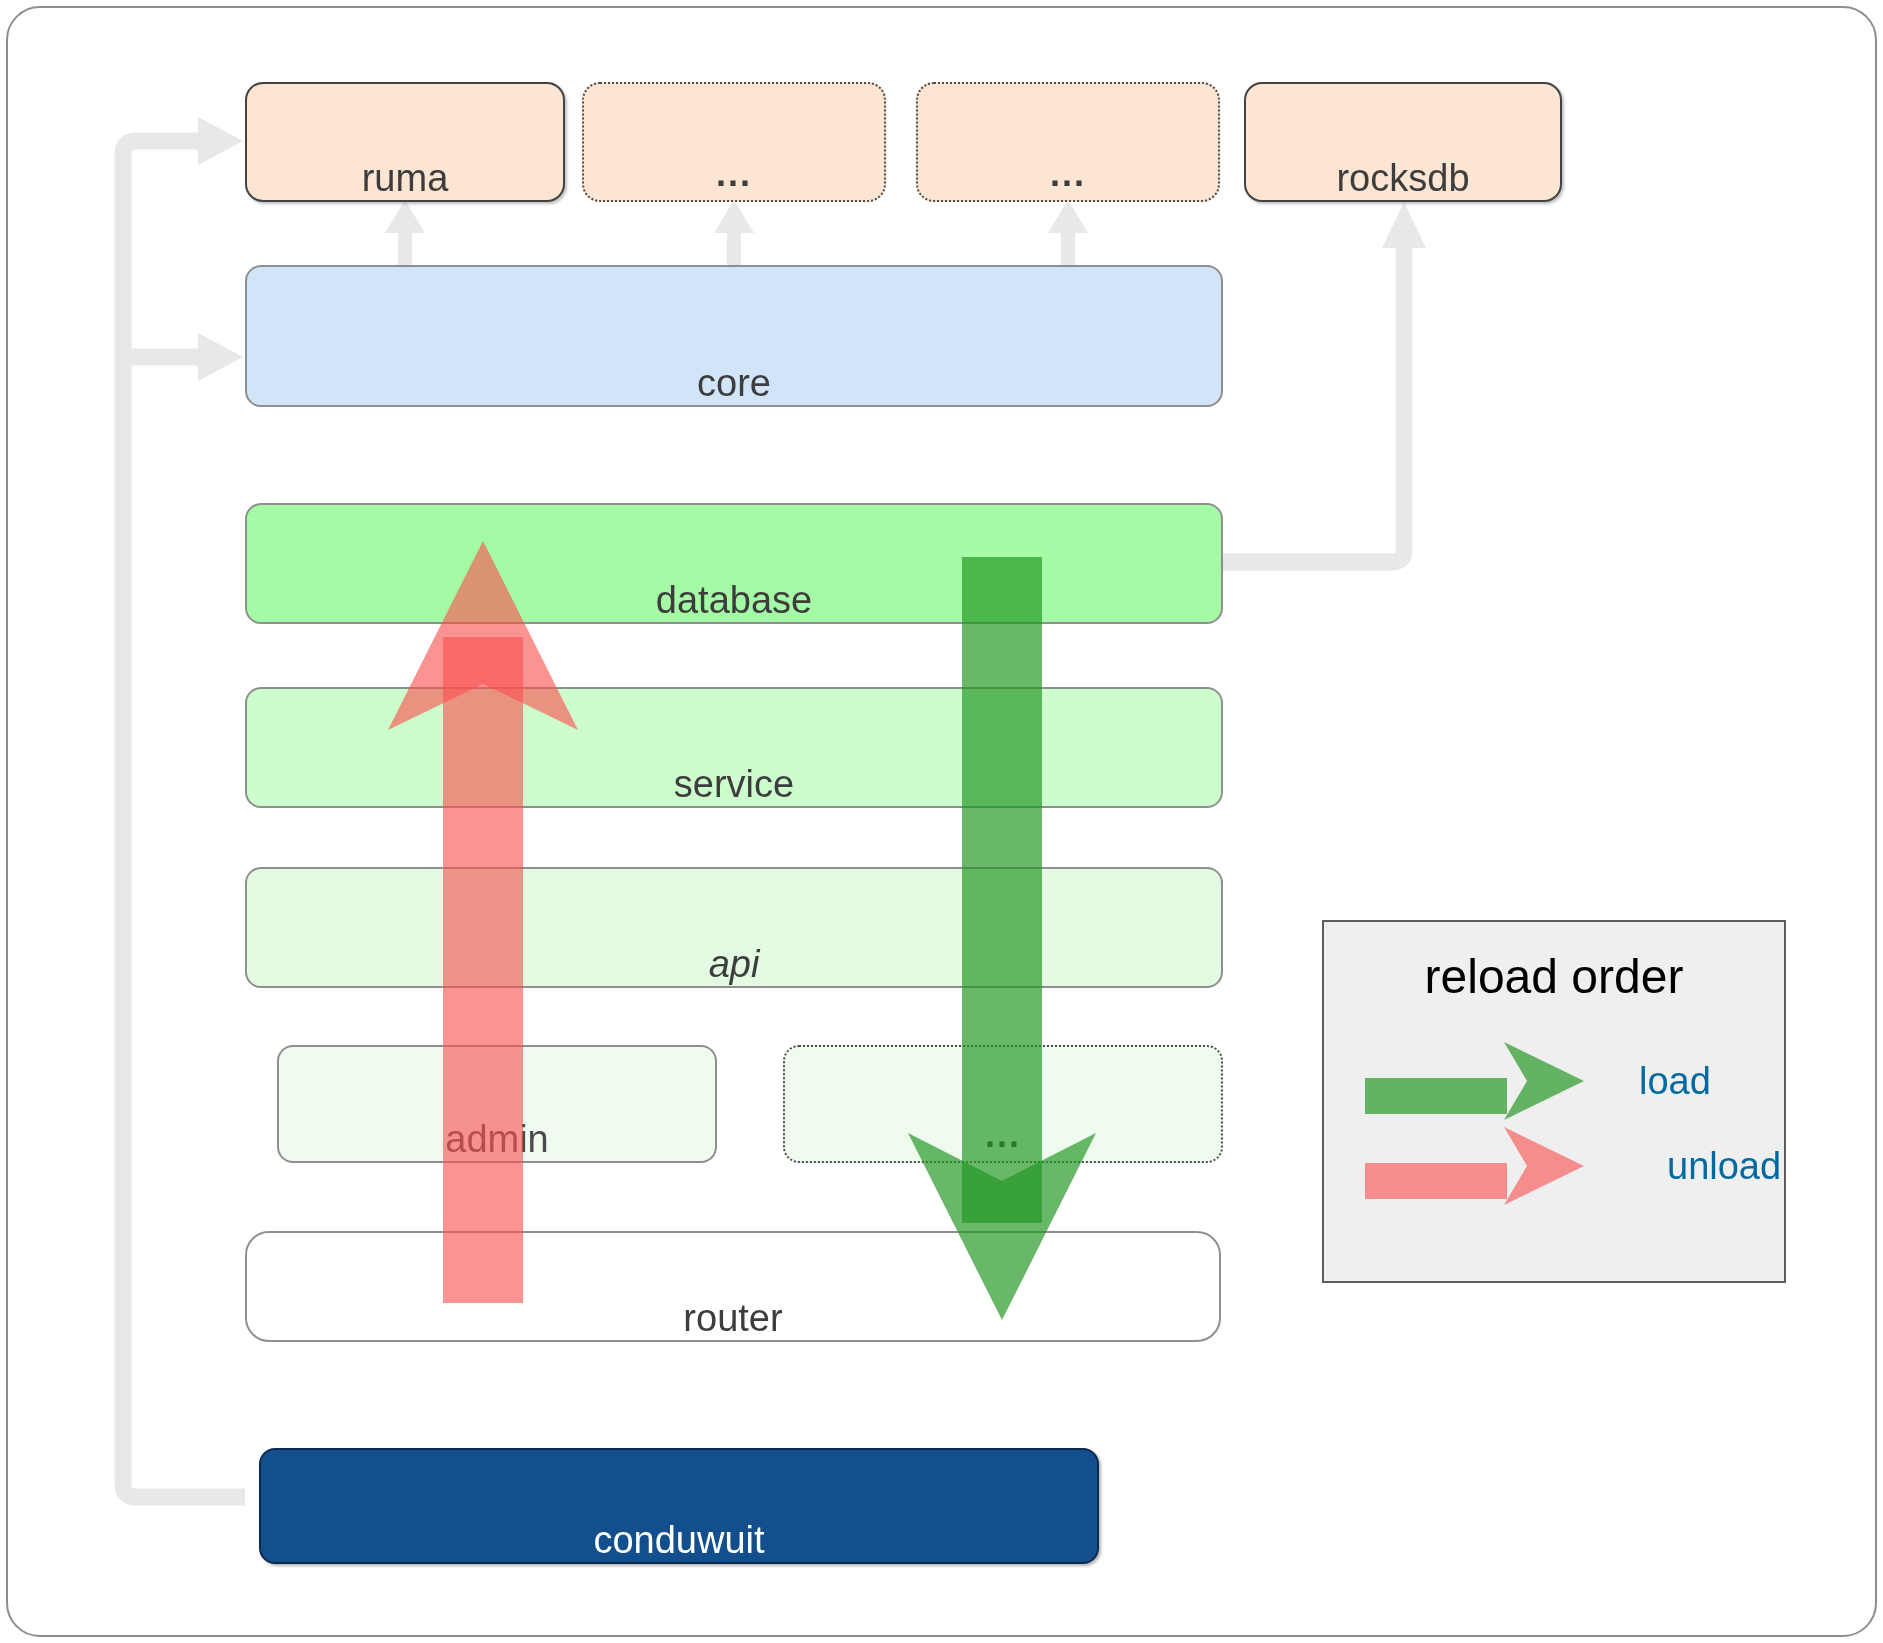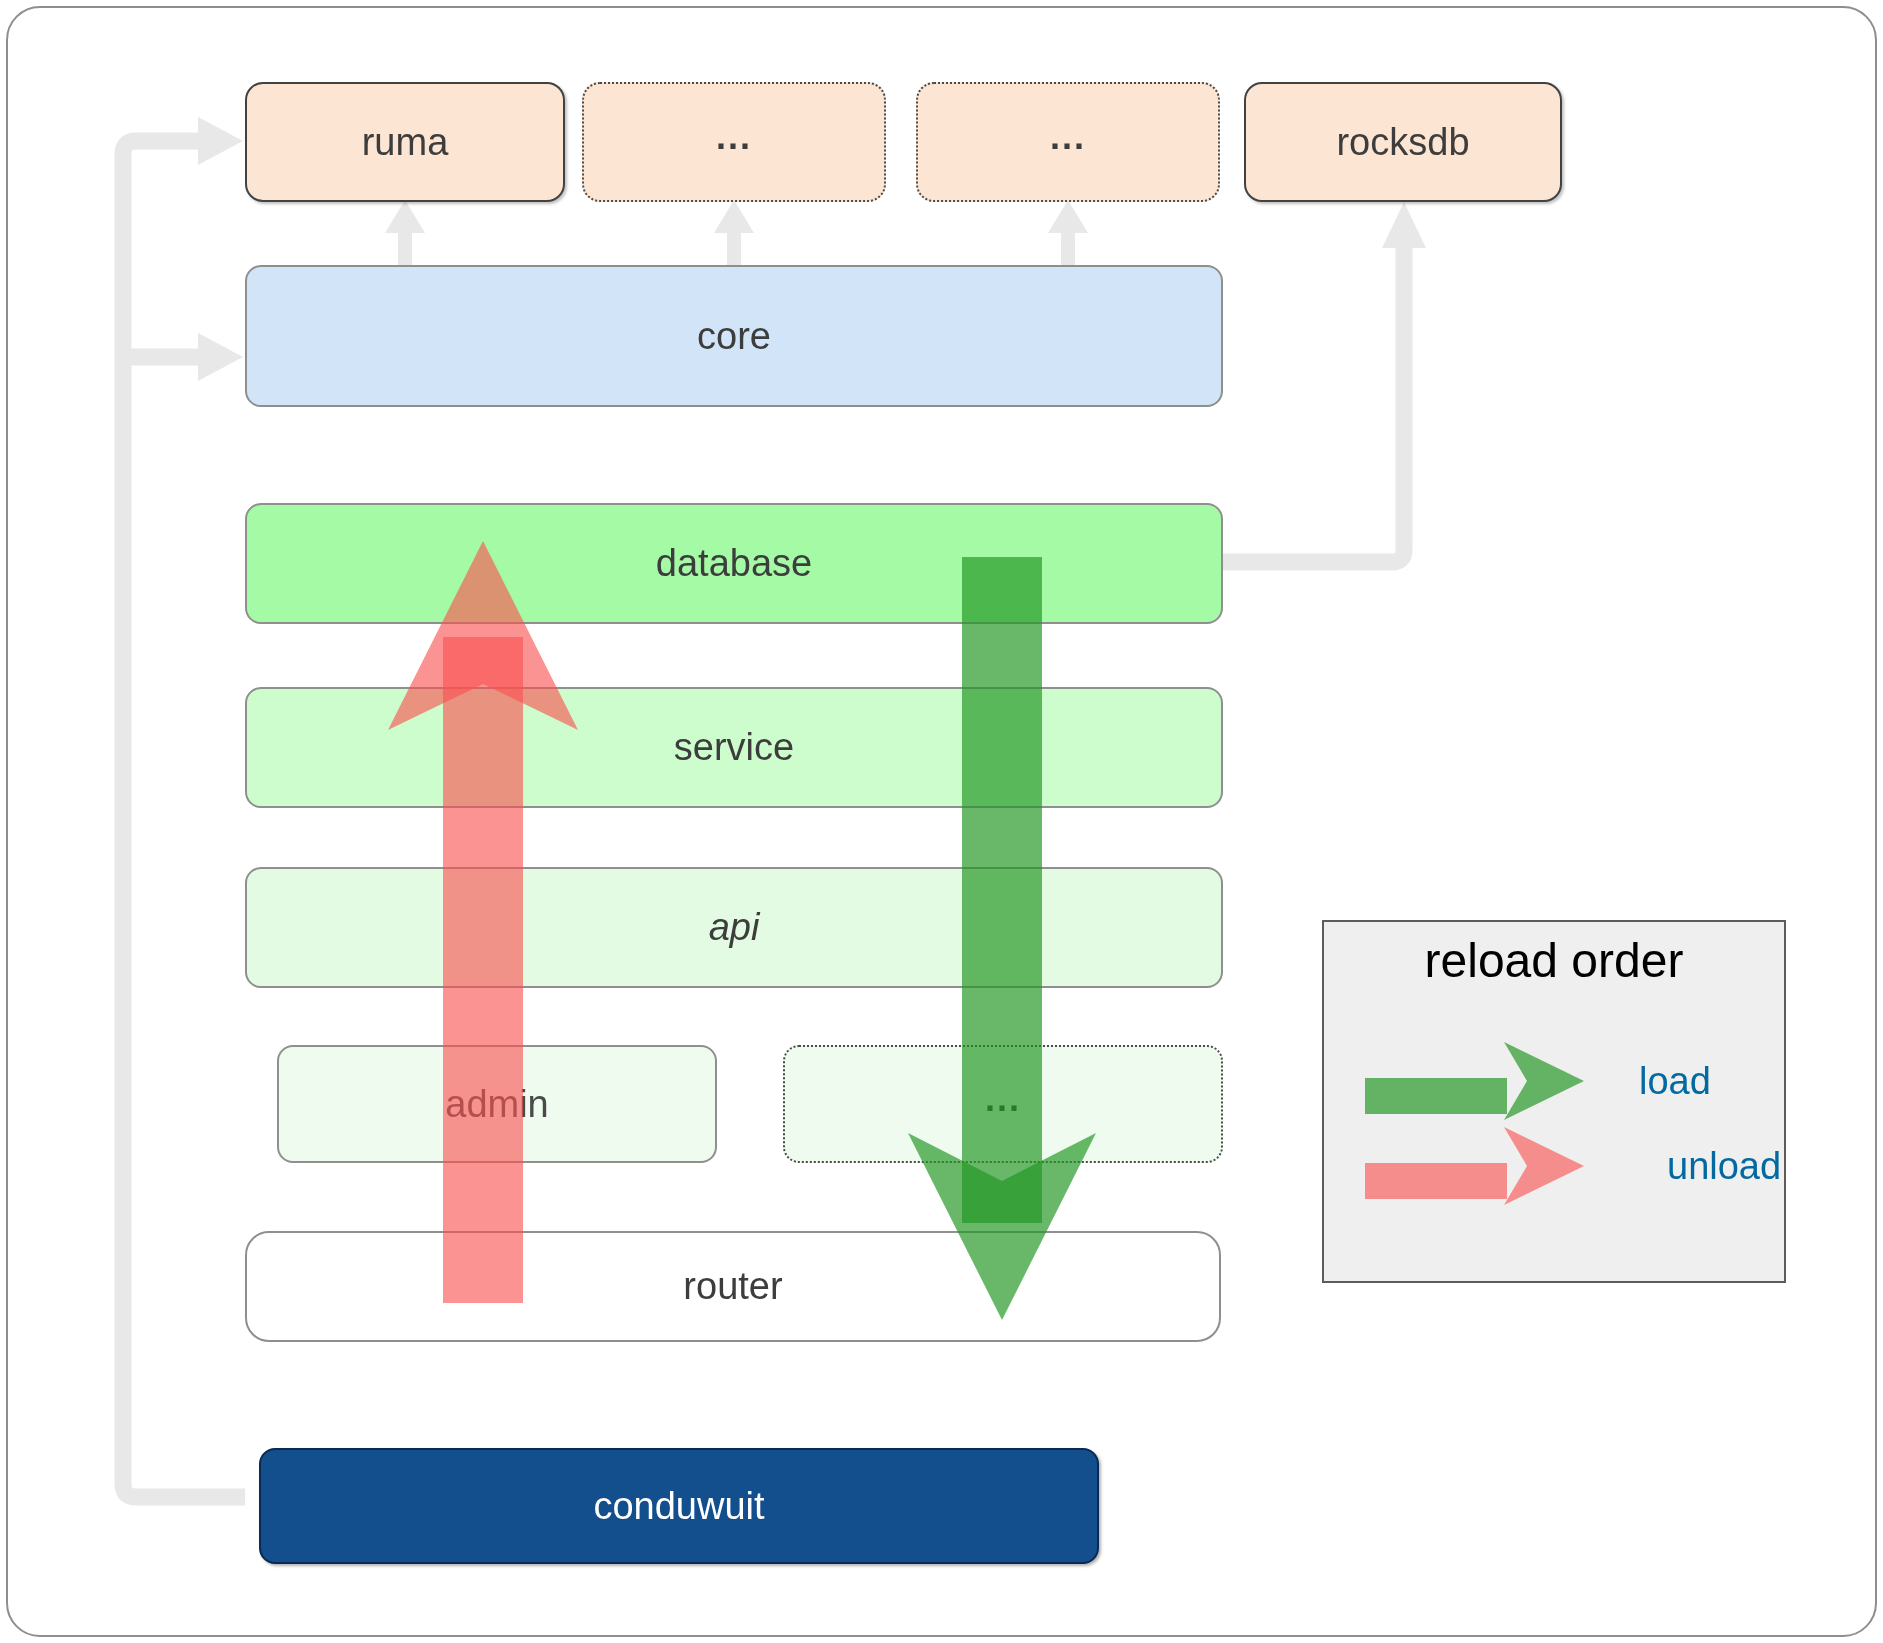--- a/index.html
+++ b/index.html
@@ -13,21 +13,21 @@
   .frame{
     position:absolute;inset:6px;
     border:2px solid var(--frame);
     border-radius:34px;
   }
   svg.layer{position:absolute;left:0;top:0;pointer-events:none;}
   #connector-layer{z-index:1;}
   #arrow-layer{z-index:3;}
   .box{
     position:absolute;z-index:2;
-    display:flex;align-items:center;justify-content:center;
+    display:flex;align-items:flex-end;justify-content:center;
     box-sizing:border-box;
     border-radius:18px;
     font-size:38px;color:var(--label);
     border:2px solid var(--border-gray);
   }
   .dark-border{border:2px solid var(--border-dark);box-shadow:2px 2px 3px rgba(0,0,0,.25);}
   .dotted{border:2px dotted #4a4a4a;}
   .dots{font-weight:700;font-size:36px;letter-spacing:2px;transform:translateY(-5px);}
   .b-ruma{left:245px;top:82px;width:320px;height:120px;background:var(--peach);}
   .b-etop1{left:582px;top:82px;width:304px;height:120px;background:var(--peach);}
@@ -48,21 +48,21 @@
     border-radius:16px;
   }
   .legend{
     position:absolute;z-index:2;
     left:1322px;top:920px;width:464px;height:363px;
     box-sizing:border-box;
     background:var(--legend-bg);
     border:2px solid var(--legend-border);
   }
   .legend-title{
-    position:absolute;left:0;top:11px;width:100%;
+    position:absolute;left:0;top:27px;width:100%;
     text-align:center;font-size:48px;color:#000000;
   }
   .legend-label{
     position:absolute;left:315px;
     font-size:38px;color:#0369a1;line-height:44px;
   }
   .legend-label.l1{top:137px;}
   .legend-label.l2{top:222px;margin-left:28px;}
 </style>
 </head>

